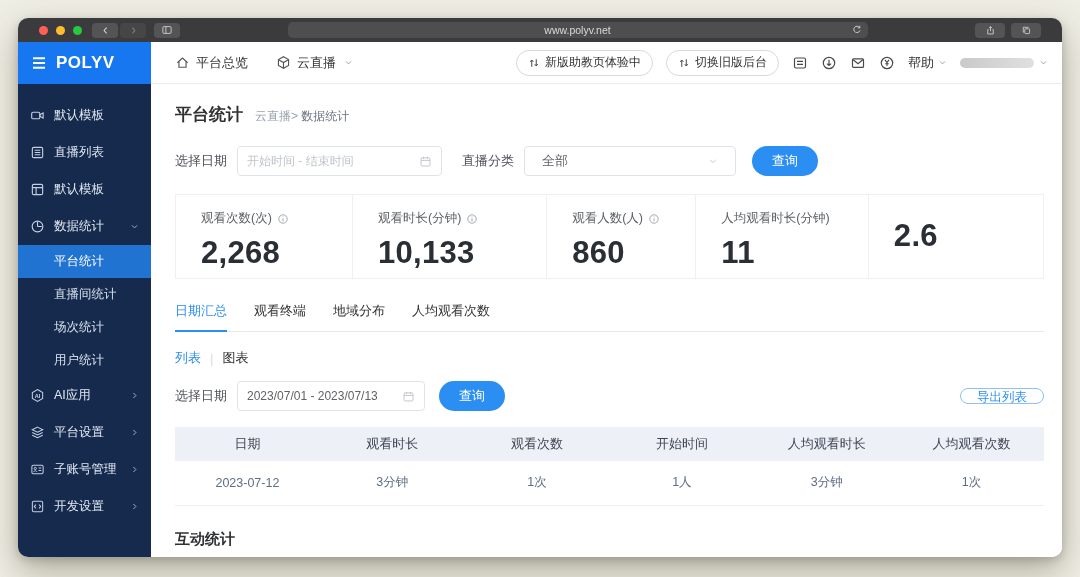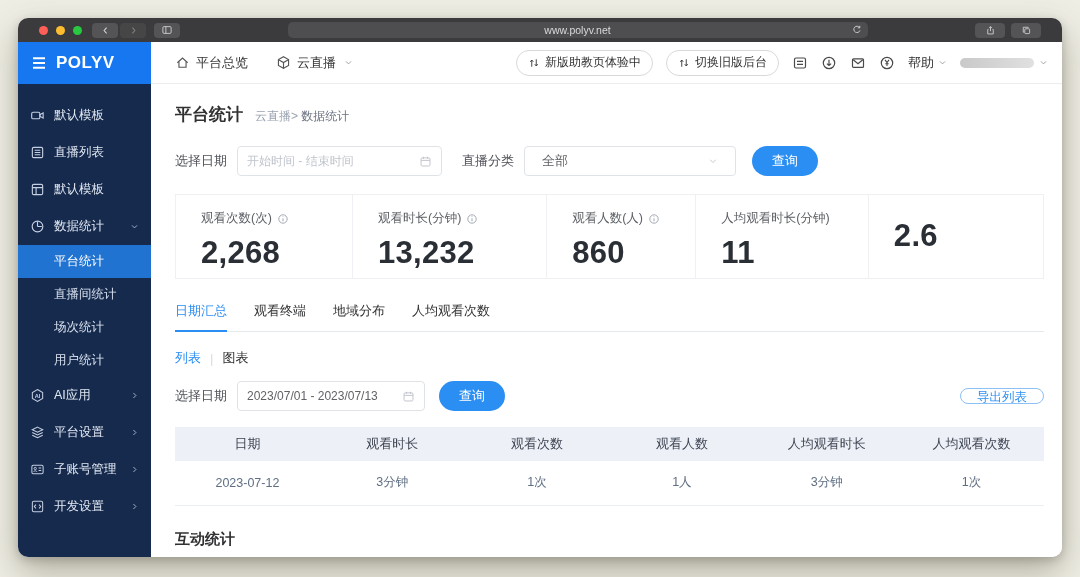--- a/index.html
+++ b/index.html
@@ -414,21 +414,21 @@
             <div class="stat-label">
                 <span>观看时长(分钟)</span>
               <span class="info">
                   <svg width="12" height="12" viewBox="0 0 16 16">
                     <circle cx="8" cy="8" r="5.6" fill="none" stroke="currentColor" stroke-width="1.2"></circle>
                     <path d="M8 7.2 V11" stroke="currentColor" stroke-width="1.3"></path>
                     <path d="M8 4.7 V5.4" stroke="currentColor" stroke-width="1.5"></path>
                   </svg>
                 </span>
             </div>
-            <div class="stat-value">13,232</div>
+            <div class="stat-value">10,133</div>
           </div>
           <div class="stat s3">
             <div class="stat-label">
                 <span>观看人数(人)</span>
               <span class="info">
                   <svg width="12" height="12" viewBox="0 0 16 16">
                     <circle cx="8" cy="8" r="5.6" fill="none" stroke="currentColor" stroke-width="1.2"></circle>
                     <path d="M8 7.2 V11" stroke="currentColor" stroke-width="1.3"></path>
                     <path d="M8 4.7 V5.4" stroke="currentColor" stroke-width="1.5"></path>
                   </svg>
@@ -474,21 +474,21 @@
           <button class="btn-primary">查询</button>
           <button class="btn-outline">导出列表</button>
         </div>
 
         <table class="data">
           <thead>
             <tr>
               <th>日期</th>
               <th>观看时长</th>
               <th>观看次数</th>
-              <th>观看人数</th>
+              <th>开始时间</th>
               <th>人均观看时长</th>
               <th>人均观看次数</th>
             </tr>
           </thead>
           <tbody>
             <tr>
               <td>2023-07-12</td>
               <td>3分钟</td>
               <td>1次</td>
               <td>1人</td>

